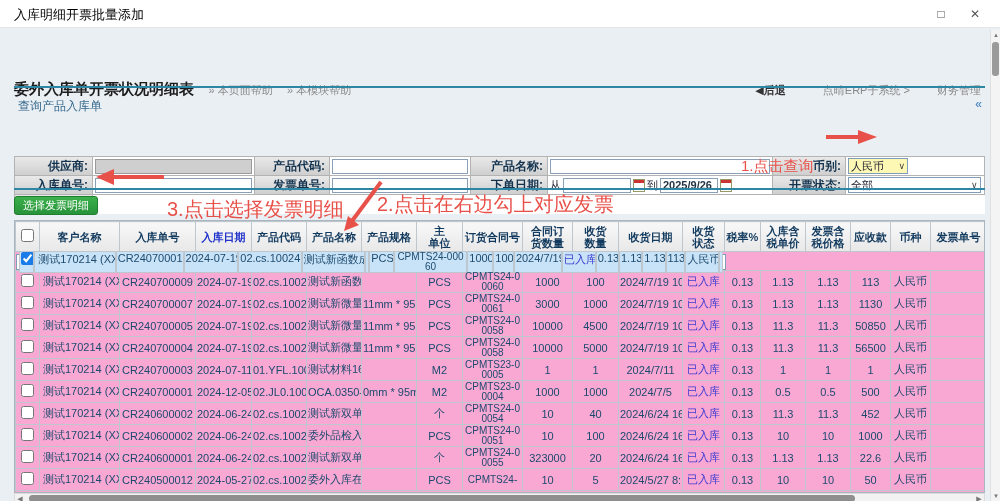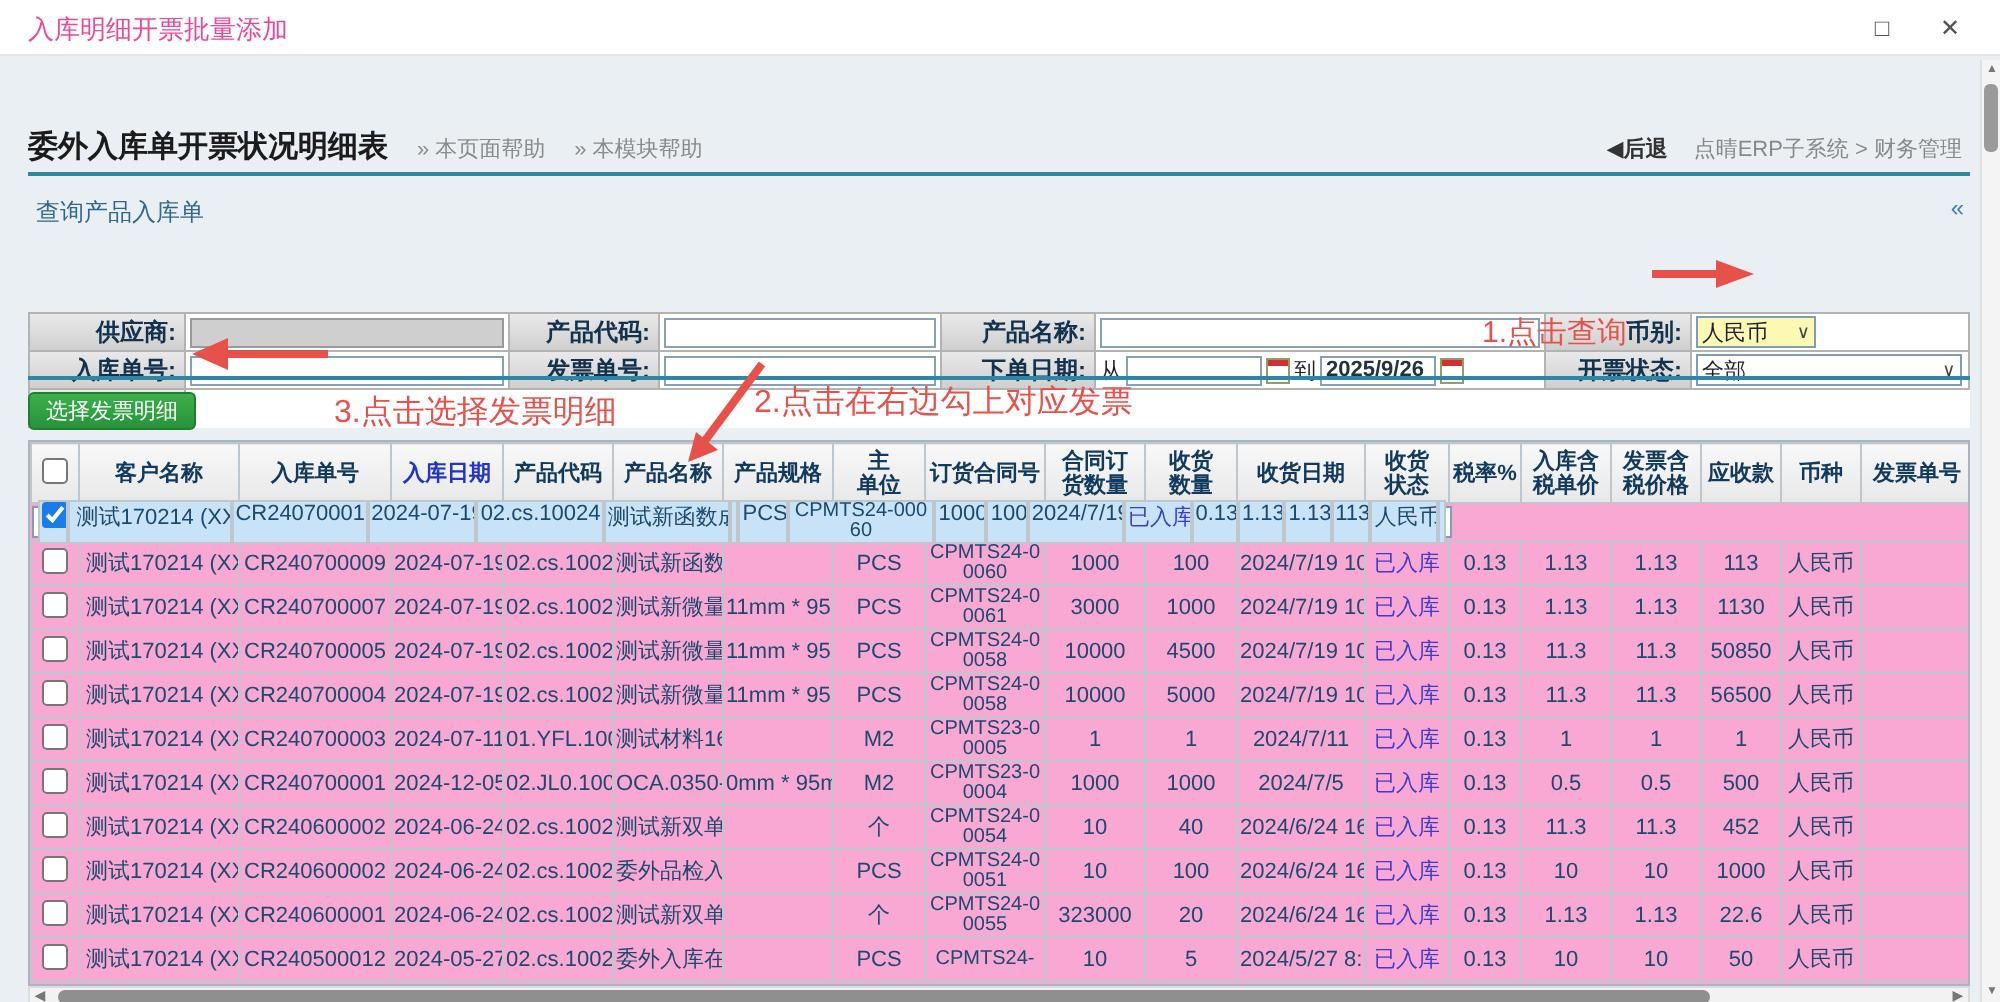--- a/index.html
+++ b/index.html
@@ -1,34 +1,34 @@
 <!DOCTYPE html>
 <html><head>
 <meta charset="utf-8">
 <style>
   * { box-sizing: border-box; margin: 0; padding: 0; }
   html,body { width:1000px; height:501px; }
   body { font-family:"Liberation Sans","DejaVu Sans",sans-serif; position:relative; background:#fff; overflow:hidden; }
 
   
   .titlebar { position:absolute; top:0; left:0; width:1000px; height:28px; background:#fff; border-bottom:1px solid #e6e6e6; }
-  .titlebar .wtitle { position:absolute; left:14px; top:6px; font-size:13px; color:#ec4899; }
+  .titlebar .wtitle { position:absolute; left:14px; top:6px; font-size:13px; color:#000000; }
   .winbtn { position:absolute; top:5px; width:22px; height:18px; text-align:center; font-size:12px; color:#555; cursor:pointer; line-height:18px; }
   .btn-max { right:48px; } .btn-close { right:14px; }
 
   
   .main { position:absolute; top:28px; left:0; width:1000px; height:473px; background:#eaeff4; }
 
   
-  .page-header { position:absolute; top:36px; left:14px; width:971px; height:22px; }
+  .page-header { position:absolute; top:52px; left:14px; width:971px; height:22px; }
   .page-title { font-size:15px; font-weight:bold; color:#1b1b1b; }
   .help-link { font-size:11px; color:#8a8a8a; margin-left:10px; text-decoration:none; cursor:pointer; }
   .crumbs { position:absolute; right:4px; top:3px; font-size:11px; color:#888; }
   .crumbs .back { color:#333; font-weight:bold; margin-right:10px; cursor:pointer; }
-  .crumbs a { color:#888; text-decoration:none; cursor:pointer; }
+  .crumbs a { color:#888; text-decoration:none; cursor:pointer;margin-left:24px; }
   .teal-line { position:absolute; left:14px; width:971px; height:2px; background:#2e86a5; }
   .tl1 { top:58px; } .tl2 { top:160px; }
 
   
   .query-title { position:absolute; top:70px; left:18px; font-size:12px; color:#33678a; }
   .collapse { position:absolute; top:69px; right:18px; font-size:12px; color:#3a7bbf; cursor:pointer; }
   .qform { position:absolute; top:88px; left:14px; width:971px; display:grid;
            grid-template-columns:78px 162px 75px 141px 77px 225px 73px 1fr;
            grid-auto-rows:19px; border-top:1px solid #b3b3b3; border-left:1px solid #b3b3b3; background:#fff;margin-top:40px; }
   .qform > div { border-right:1px solid #b3b3b3; border-bottom:1px solid #b3b3b3; display:flex; align-items:center; }
@@ -45,21 +45,21 @@
   .datecell input { width:68px !important; }
   .datecell input.dto { width:58px !important;font-weight:bold; }
   .cal-icon { display:inline-block; width:12px; height:13px; border:1px solid #996; background:linear-gradient(#c33 0 3px, #fff 3px); cursor:pointer; flex:none; }
   .btnrow { grid-column:2 / 9; justify-content:flex-end; padding-right:34px; gap:6px; }
   .blue-btn { background:linear-gradient(#4a8ec2,#2f6ea8); color:#fff; border:1px solid #28618f; border-radius:3px;
               font-size:12px; padding:1px 12px; height:17px; line-height:14px; cursor:pointer; }
 
   
   .green-btn { position:absolute; top:168px; left:14px; width:84px; height:19px; background:linear-gradient(#3cb04c,#27933a);
                border:1px solid #1f7f2f; border-radius:3px; color:#fff; font-size:11px; cursor:pointer; }
-  .annot { position:absolute; color:#e8514a; font-size:16px; font-weight:500; white-space:nowrap; }
+  .annot { position:absolute; color:#e8514a; font-size:20px; font-weight:500; white-space:nowrap; }
   .annot1 { top:129px; left:741px; font-size:15px; }
   .annot2 { top:163px; left:377px; }
   .annot3 { top:168px; left:167px; }
   .overlay { position:absolute; top:0; left:0; width:1000px; height:501px; pointer-events:none; z-index:50; }
 
   
   .table-wrap { position:absolute; top:192px; left:14px; width:971px; height:273px; overflow:hidden; background:#f9a8d4; border:1px solid #aab6bf; }
   table { border-collapse:collapse; table-layout:fixed; width:969px; }
   th, td { border:1px solid #bfc7ce; overflow:hidden; }
   th { background:linear-gradient(#f8f8f8,#e8e8e8); font-size:11px; font-weight:bold; color:#123a5e;

